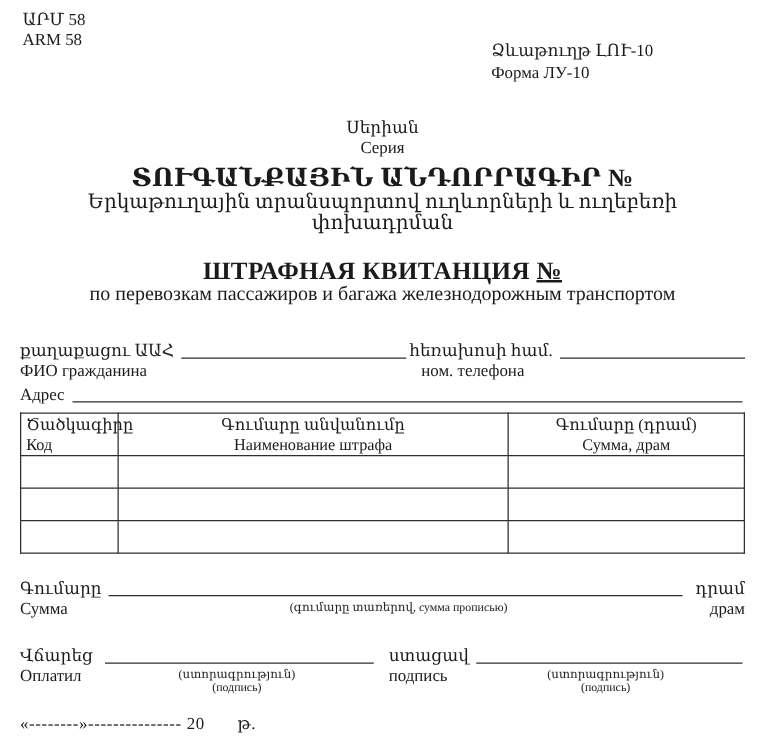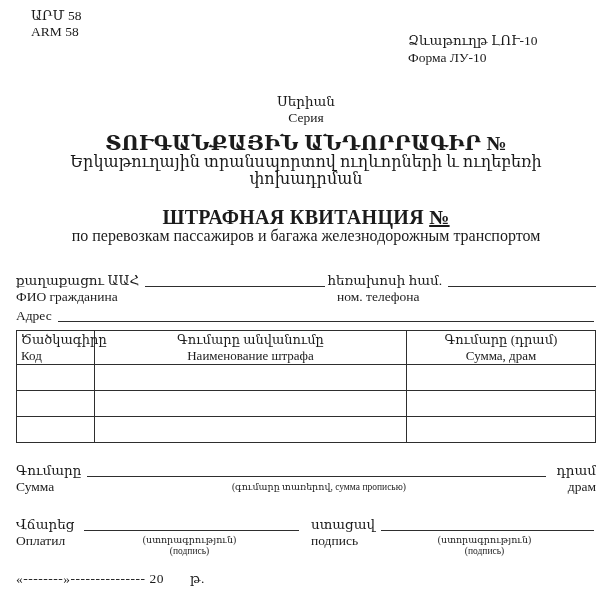--- a/index.html
+++ b/index.html
@@ -8,23 +8,23 @@
     width: 610px; height: 592px;
     background: #ffffff; color: #1b1b1b;
     font-family: "Liberation Serif", "DejaVu Serif", "DejaVu Sans", serif;
     font-size: 13.5px; line-height: 1.2;
     position: relative; overflow: hidden;
   }
   .inner { padding: 6px 14px 0 16px; }
 
   
   .hdr { position: relative; height: 62px; }
-  .code-block { position: absolute; left: 15px; top: 2px; }
+  .code-block { position: absolute; left: 2px; top: 2px; }
   .code-block div { line-height: 16px; }
-  .form-block { position: absolute; left: 392px; top: 26px; }
+  .form-block { position: absolute; left: 377px; top: 26px; }
   .form-block div { line-height: 17px; }
 
   
   .series { text-align: center; margin-top: 26px; line-height: 16px; }
   .title-block { text-align: center; }
   .title-hy { margin-top: 8px; }
   .title-ru { margin-top: 21px; }
   .title-line { font-weight: bold; font-size: 20px; line-height: 19px; letter-spacing: .3px; }
   .subtitle-line { font-size: 16px; line-height: 17px; }
   .u { text-decoration: underline; }

